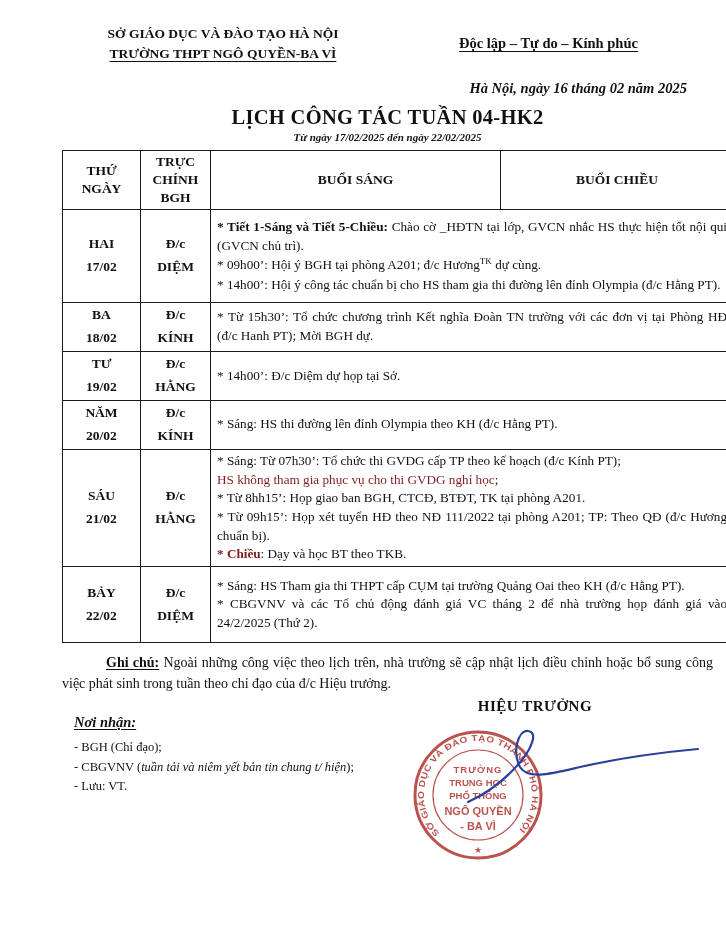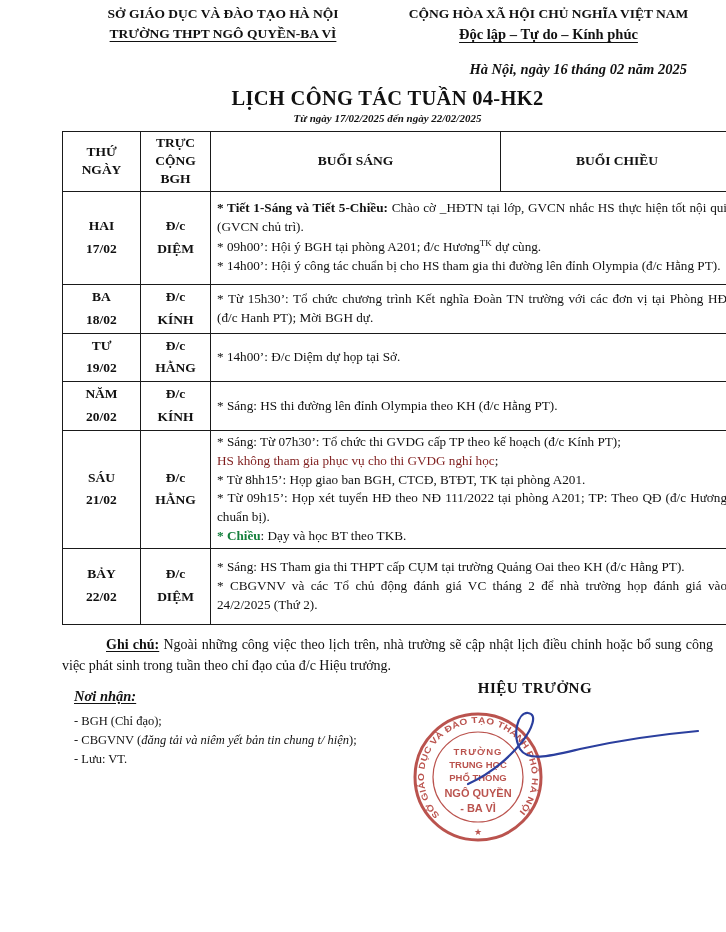--- a/index.html
+++ b/index.html
@@ -4,21 +4,21 @@
 <style>
   html,body{margin:0;padding:0;}
   body{
     width:726px;height:932px;background:#ffffff;overflow:hidden;
     font-family:"Liberation Serif","DejaVu Serif",serif;color:#111;
   }
   .page{position:relative;width:726px;height:932px;}
   .content{margin:0 13px 0 62px;width:651px;}
 
   
-  .header-row{display:flex;padding-top:4px;}
+  .header-row{display:flex;padding-top:24px;align-items:center;}
   .org-block{width:322px;text-align:center;font-weight:bold;font-size:13.5px;line-height:1.5;}
   .national-block{flex:1;text-align:center;font-weight:bold;line-height:1.5;}
   .nat-line1{font-size:13.5px;}
   .nat-line2{font-size:14.5px;}
   .u{text-decoration:underline;text-underline-offset:3px;}
   .date-line{margin-top:15px;text-align:right;padding-right:26px;font-style:italic;font-weight:bold;font-size:14.5px;}
 
   .doc-title{margin:9px 0 0;text-align:center;font-size:20.5px;font-weight:bold;letter-spacing:.3px;}
   .doc-subtitle{text-align:center;font-weight:bold;font-style:italic;font-size:11px;margin-top:2px;}
 
@@ -34,32 +34,32 @@
   tbody tr:nth-child(1){height:93px;}
   tbody tr:nth-child(2){height:40px;}
   tbody tr:nth-child(3){height:42px;}
   tbody tr:nth-child(4){height:46px;}
   tbody tr:nth-child(5){height:106px;}
   tbody tr:nth-child(6){height:76px;}
   .day-cell,.duty-cell{text-align:center;font-weight:bold;vertical-align:middle;font-size:13.5px;line-height:1.7;}
   .content-cell{padding:2px 6px;vertical-align:middle;}
   .item{margin:0;font-size:13.2px;line-height:1.42;text-align:justify;}
   .seg-bold{font-weight:bold;}
-  .seg-red{color:#15803d;font-weight:bold;}
+  .seg-red{color:#7f1d1d;font-weight:bold;}
   .seg-red-italic{color:#7f1d1d;}
   .seg-italic{font-style:italic;}
   .seg-sup{vertical-align:super;font-size:9px;}
 
   
   .notes{margin:9px 0 0;font-size:14px;line-height:1.5;text-align:justify;text-indent:44px;}
   .notes-label{font-weight:bold;text-decoration:underline;text-underline-offset:2px;}
 
   
   .footer{position:relative;height:262px;margin-top:4px;}
-  .recipients{position:absolute;left:12px;top:8px;}
+  .recipients{position:absolute;left:12px;top:16px;}
   .recipients-label{font-weight:bold;font-style:italic;text-decoration:underline;text-underline-offset:2px;font-size:14.5px;}
   .recipients-list{margin-top:7px;}
   .recipient-line{font-size:12.5px;line-height:1.55;}
   .sig-title{position:absolute;left:368px;top:0;width:210px;text-align:center;font-weight:bold;font-size:15px;letter-spacing:.5px;}
   .stamp{position:absolute;left:343px;top:24px;width:146px;height:146px;opacity:.92;}
   .signature-stroke{position:absolute;left:398px;top:24px;width:245px;height:95px;}
   .sig-name{position:absolute;left:378px;top:126px;width:215px;text-align:center;font-weight:bold;font-size:16.5px;}
   .stamp text{font-family:"Liberation Sans","DejaVu Sans",sans-serif;}
 </style>
 </head>
@@ -67,35 +67,34 @@
 
 <div class="page">
   <div class="content">
 
     <div class="header-row">
       <div class="org-block">
         <div>SỞ GIÁO DỤC VÀ ĐÀO TẠO HÀ NỘI</div>
         <div class="u">TRƯỜNG THPT NGÔ QUYỀN-BA VÌ</div>
       </div>
       <div class="national-block">
-        <div class="nat-line1">CỘNG HÒA XÃ HỘI CHỦ NGHĨA VIỆT NAM</div>
         <div class="nat-line2 u">Độc lập – Tự do – Kính phúc</div>
       </div>
     </div>
 
     <div class="date-line">Hà Nội, ngày 16 tháng 02 năm 2025</div>
 
     <div class="doc-title">LỊCH CÔNG TÁC TUẦN 04-HK2</div>
     <div class="doc-subtitle">Từ ngày 17/02/2025 đến ngày 22/02/2025</div>
 
     <table class="schedule">
       <thead>
         <tr>
           <th class="col-day">THỨ NGÀY</th>
-          <th class="col-duty">TRỰC CỘNG BGH</th>
+          <th class="col-duty">TRỰC CHÍNH BGH</th>
           <th class="col-morning">BUỔI SÁNG</th>
           <th class="col-afternoon">BUỔI CHIỀU</th>
         </tr>
       </thead>
       <tbody>
           <tr>
             <td class="day-cell">
               <div>HAI</div>
               <div>17/02</div>
             </td>
@@ -183,21 +182,21 @@
     </table>
 
     <p class="notes"><span class="notes-label">Ghi chú:</span><span> Ngoài những công việc theo lịch trên, nhà trường sẽ cập nhật lịch điều chỉnh hoặc bổ sung công việc phát sinh trong tuần theo chỉ đạo của đ/c Hiệu trưởng.</span></p>
 
     <div class="footer">
 
       <div class="recipients">
         <div class="recipients-label">Nơi nhận:</div>
         <div class="recipients-list">
             <div class="recipient-line"><span>- BGH (Chỉ đạo);</span></div>
-            <div class="recipient-line"><span>- CBGVNV (</span><span class="seg-italic">đăng tải và niêm yết bản tin chung t/ hiện</span><span>);</span></div>
+            <div class="recipient-line"><span>- CBGVNV (</span><span class="seg-italic">tuần tải và niêm yết bản tin chung t/ hiện</span><span>);</span></div>
             <div class="recipient-line"><span>- Lưu: VT.</span></div>
           </div>
       </div>
 
       <div class="sig-title">HIỆU TRƯỞNG</div>
 
       <svg class="stamp" viewBox="0 0 146 146" xmlns="http://www.w3.org/2000/svg">
         <circle cx="73" cy="73" r="63" fill="none" stroke="#b5453f" stroke-width="3"></circle>
         <circle cx="73" cy="73" r="45" fill="none" stroke="#b5453f" stroke-width="1.2"></circle>
         <path id="ringPath" d="M 34.8 111.2 A 54 54 0 1 1 111.2 111.2" fill="none"></path>

